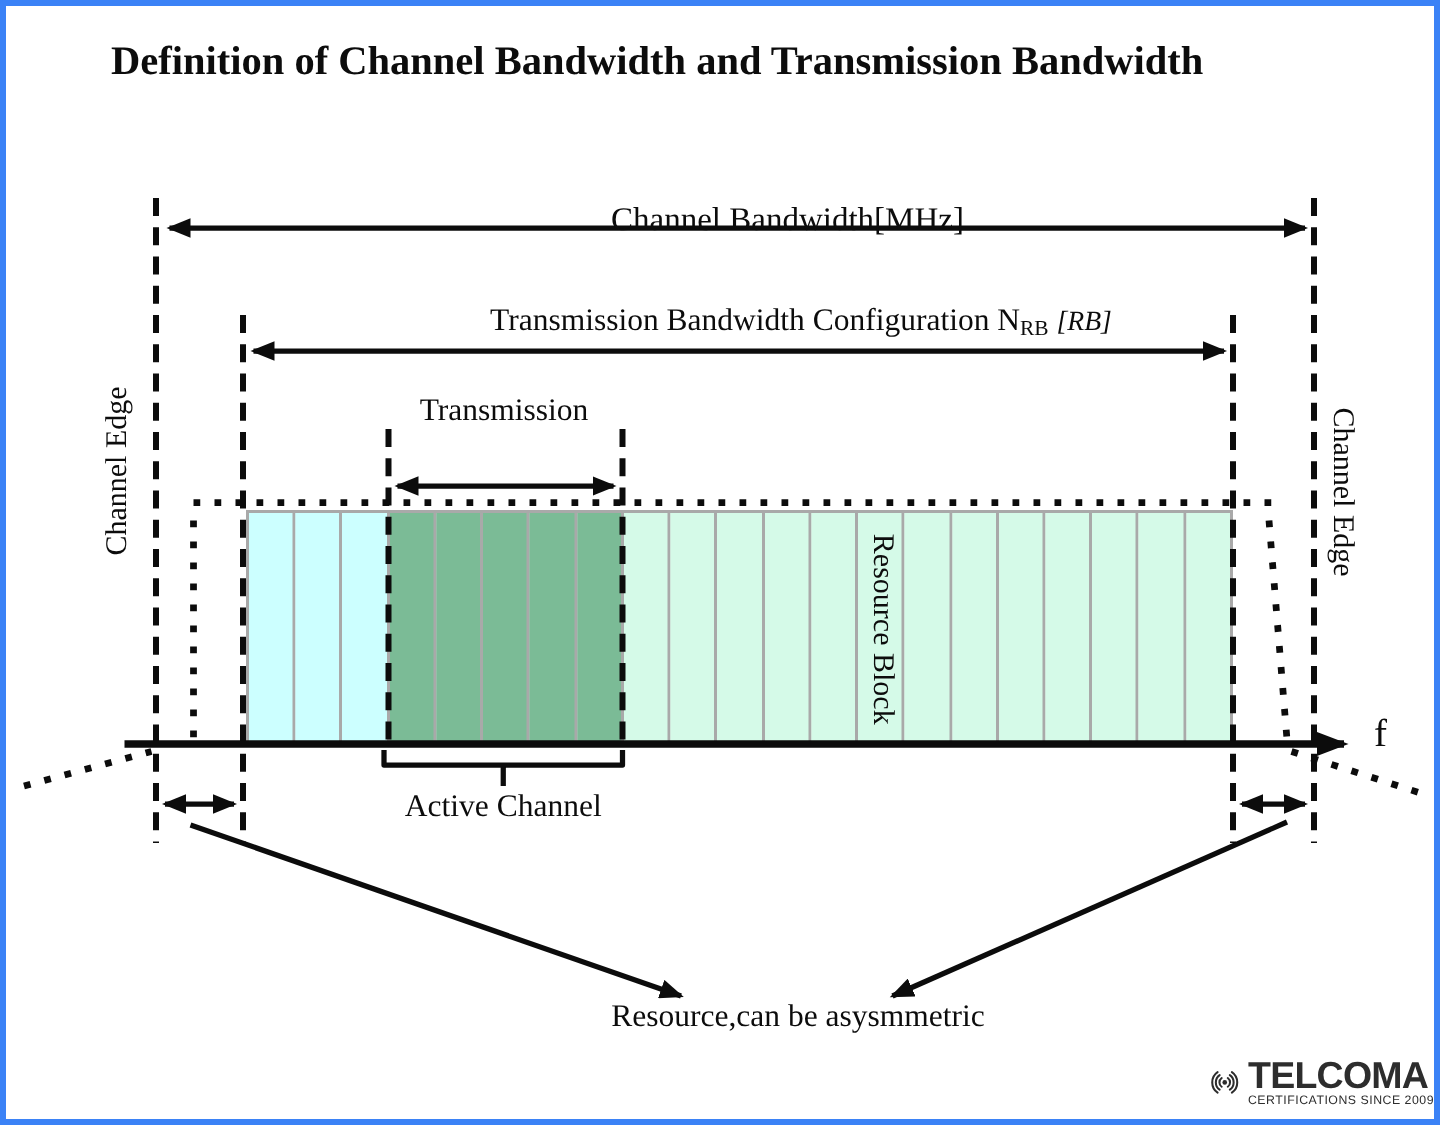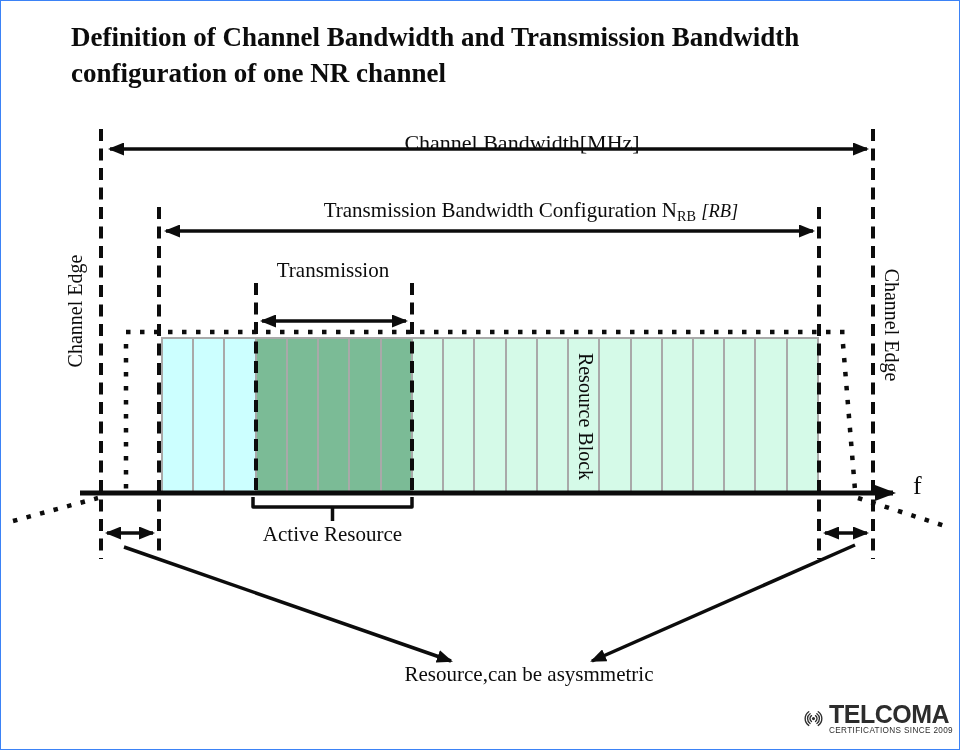--- a/index.html
+++ b/index.html
@@ -1,18 +1,18 @@
 <!DOCTYPE html>
 <html><head>
 <meta charset="utf-8">
 <style>
   html,body{margin:0;padding:0;background:#e8e8e8;}
   .page{
     position:relative;width:960px;height:750px;background:#ffffff;
-    border:1px solid #3b82f6;box-sizing:border-box;overflow:hidden;
+    border:4px solid #3b82f6;box-sizing:border-box;overflow:hidden;
     font-family:"Liberation Serif", serif;color:#0c0c0c;
   }
   .abs{position:absolute;}
   .title{
     left:70px;top:18px;width:840px;
     font-size:27px;font-weight:bold;line-height:36px;z-index:3;
   }
   .lbl{z-index:3;text-align:center;}
   .serif21{font-size:21px;line-height:26px;}
   .rot-ccw{transform:rotate(-90deg);transform-origin:center;}
@@ -42,21 +42,20 @@
   .brand{font-size:25px;font-weight:bold;letter-spacing:-0.5px;line-height:24px;}
   .tagline{font-size:8.2px;letter-spacing:0.35px;line-height:10px;white-space:nowrap;}
 </style>
 </head>
 <body>
 
 <div class="page">
 
   <div class="abs title">
     <div>Definition of Channel Bandwidth and Transmission Bandwidth</div>
-    <div>configuration of one NR channel</div>
   </div>
 
   <div class="abs blocks-row">
       <div class="rb" style="background: rgb(204, 255, 255); border-right: 2px solid rgb(169, 169, 169);"></div>
       <div class="rb" style="background: rgb(204, 255, 255); border-right: 2px solid rgb(169, 169, 169);"></div>
       <div class="rb" style="background: rgb(204, 255, 255); border-right: 2px solid rgb(169, 169, 169);"></div>
       <div class="rb" style="background: rgb(123, 187, 150); border-right: 2px solid rgb(169, 169, 169);"></div>
       <div class="rb" style="background: rgb(123, 187, 150); border-right: 2px solid rgb(169, 169, 169);"></div>
       <div class="rb" style="background: rgb(123, 187, 150); border-right: 2px solid rgb(169, 169, 169);"></div>
       <div class="rb" style="background: rgb(123, 187, 150); border-right: 2px solid rgb(169, 169, 169);"></div>
@@ -126,21 +125,21 @@
     <div>Transmission</div>
   </div>
 
   <div class="abs lbl serif21 rot-ccw" style="left:-1px;top:297px;width:150px;font-size:20px;">Channel Edge</div>
 
   <div class="abs lbl serif21 rot-cw" style="left:816px;top:311px;width:150px;font-size:20px;">Channel Edge</div>
 
   <div class="abs lbl rot-cw" style="left:509px;top:404px;width:150px;font-size:20px;">Resource Block</div>
 
   <div class="abs lbl serif21" style="left:239px;top:520px;width:185px;line-height:27px;">
-    <div>Active Resource</div>
+    <div>Active Channel</div>
   </div>
 
   <div class="abs flabel" style="left:912px;top:470px;">f</div>
 
   <div class="abs lbl guard" style="left:328px;top:661px;width:400px;">Resource,can be asysmmetric</div>
 
   <div class="abs logo" style="color: rgb(45, 45, 45);">
     <svg width="42" height="32" viewBox="0 0 42 32">
       <g stroke="#2d2d2d" stroke-width="2.3" fill="none" stroke-linecap="round">
         <path d="M17.6,12.1 A6,6 0 0 0 17.6,21.9"></path>

